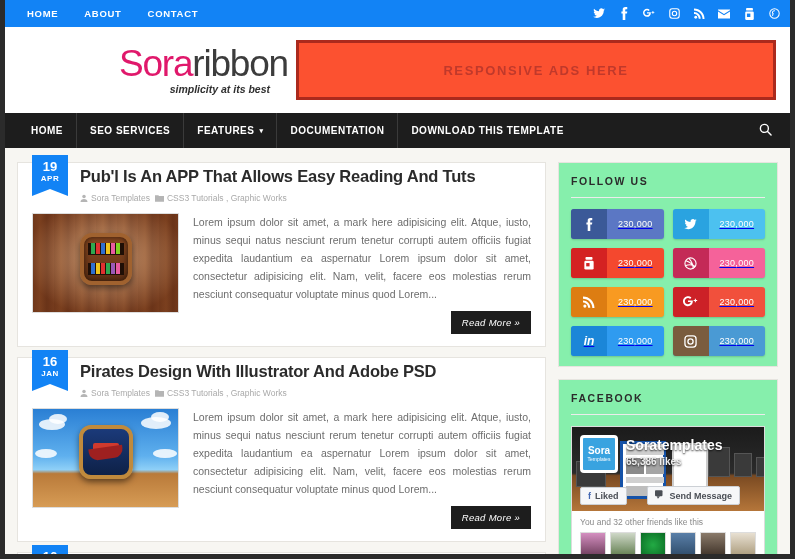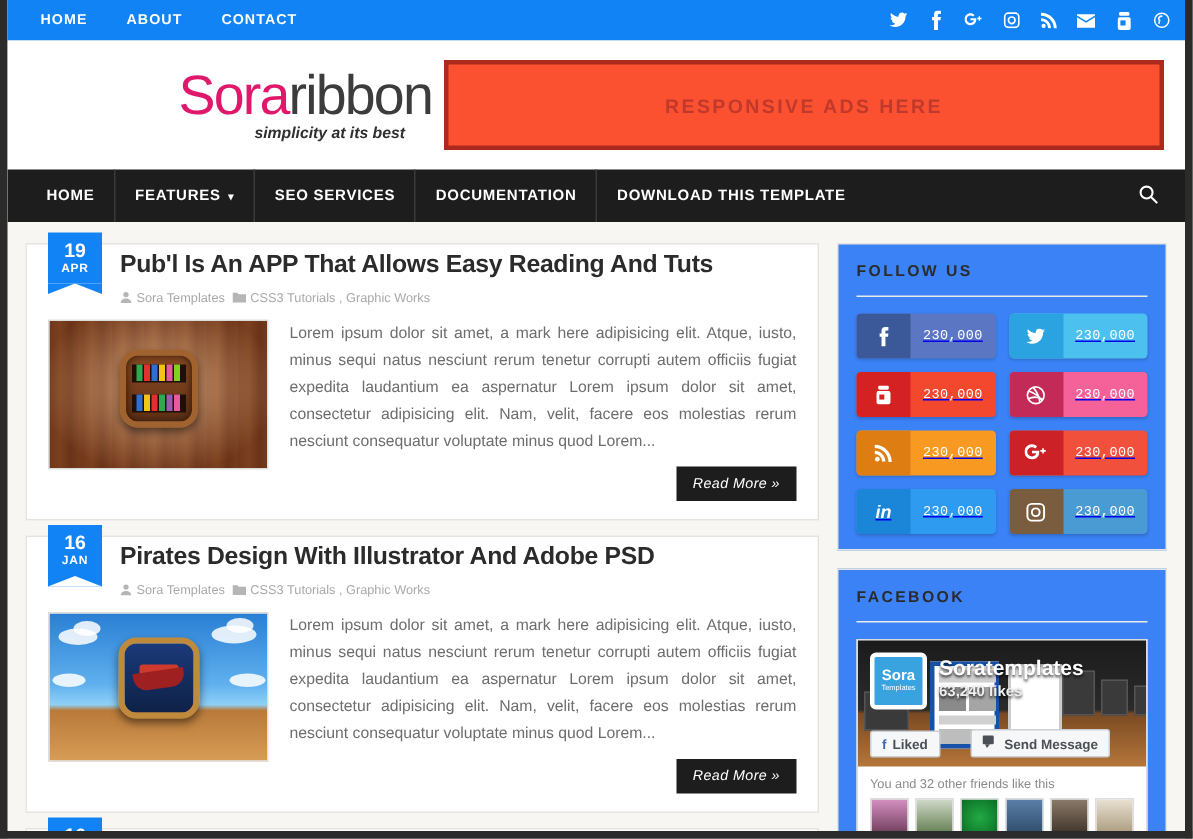--- a/index.html
+++ b/index.html
@@ -199,41 +199,41 @@
   }
   .readmore-row { display: flex; justify-content: flex-end; margin-top: 8px; }
   .readmore {
     background: #1d1d1d; color: #fff;
     font-size: 9.5px; font-weight: normal; font-style: italic;
     padding: 6px 11px; text-decoration: none; display: inline-block;
     letter-spacing: .3px;
   }
 
   
-  .widget { background: #3b82f6; border: 1px solid #e6e4df; padding: 12px 12px 10px 12px; margin-bottom: 12px; }
+  .widget { background: #86efac; border: 1px solid #e6e4df; padding: 12px 12px 10px 12px; margin-bottom: 12px; }
   .widget-title {
     font-size: 10.5px; font-weight: bold; letter-spacing: 1.6px;
     color: #2b2b2b; padding-bottom: 10px; border-bottom: 1px solid #ececec;
     margin-bottom: 11px;
   }
   .social-grid { display: grid; grid-template-columns: 1fr 1fr; gap: 9px 9px; }
   .social-item {
     display: flex; align-items: stretch; height: 30px;
     border-radius: 3px; overflow: hidden;
     box-shadow: 0 1px 2px rgba(0,0,0,.18);
   }
   .social-item .ic {
     width: 36px; min-width: 30px;
     display: flex; align-items: center; justify-content: center;
     color: #fff; font-size: 12px; font-weight: bold;
   }
   .social-item .ic svg { display: block; }
   .social-item .cnt {
     flex: 1; display: flex; align-items: center; justify-content: center;
-    color: #fff; font-size: 9px; letter-spacing: .3px; font-family: Liberation Mono, monospace;
+    color: #fff; font-size: 9px; letter-spacing: .3px;
   }
 
   
   .fbbox { border: 1px solid #dcdcdc; background: #fff; }
   .fbcover {
     position: relative; height: 84px; overflow: hidden;
     background: linear-gradient(#1b1b1b 0%, #2b2b2b 55%, #7a4a22 58%, #b5763a 100%);
   }
   .fbcover .mini {
     position: absolute; background: #3a3a3a; border: 1px solid #555;
@@ -353,25 +353,25 @@
       <span>RESPONSIVE ADS HERE</span>
     </div>
   </div>
 
   <div class="mainnav">
     <div class="mainnav-items">
       <a href="#">
           <span>HOME</span>
         </a>
       <a href="#">
+          <span>SEO SERVICES</span>
+        </a>
+      <a href="#">
           <span>FEATURES</span>
           <span class="caret">▾</span>
-        </a>
-      <a href="#">
-          <span>SEO SERVICES</span>
         </a>
       <a href="#">
           <span>DOCUMENTATION</span>
         </a>
       <a href="#" class="last">
           <span>DOWNLOAD THIS TEMPLATE</span>
         </a>
     </div>
     <div class="search-btn">
       <svg width="13" height="13" viewBox="0 0 14 14" fill="none" stroke="#fff" stroke-width="1.5">
@@ -610,21 +610,21 @@
               <i style="left:23px;top:14px;width:18px;height:16px;background:#a5a5a5"></i>
               <i style="left:3px;top:33px;width:38px;height:6px;background:#d0d0d0"></i>
               <i style="left:3px;top:42px;width:38px;height:10px;background:#bdbdbd"></i>
             </div>
             <div class="midscreen"></div>
             <div class="fbavatar">
               <span class="a1">Sora</span>
               <span class="a2">Templates</span>
             </div>
             <div class="fbname">Soratemplates</div>
-            <div class="fblikes">63,240 likes</div>
+            <div class="fblikes">65,386 likes</div>
             <div class="fbbtn liked">
               <span class="g">f</span>
               <span>Liked</span>
             </div>
             <div class="fbbtn msg">
               <span><svg width="10" height="9" viewBox="0 0 12 10" fill="#4b4f56">
                     <rect x="0" y="0" width="9" height="7" rx="1"></rect>
                     <path d="M2 7l1.5 3L6 7z"></path>
                   </svg></span>
               <span>Send Message</span>

